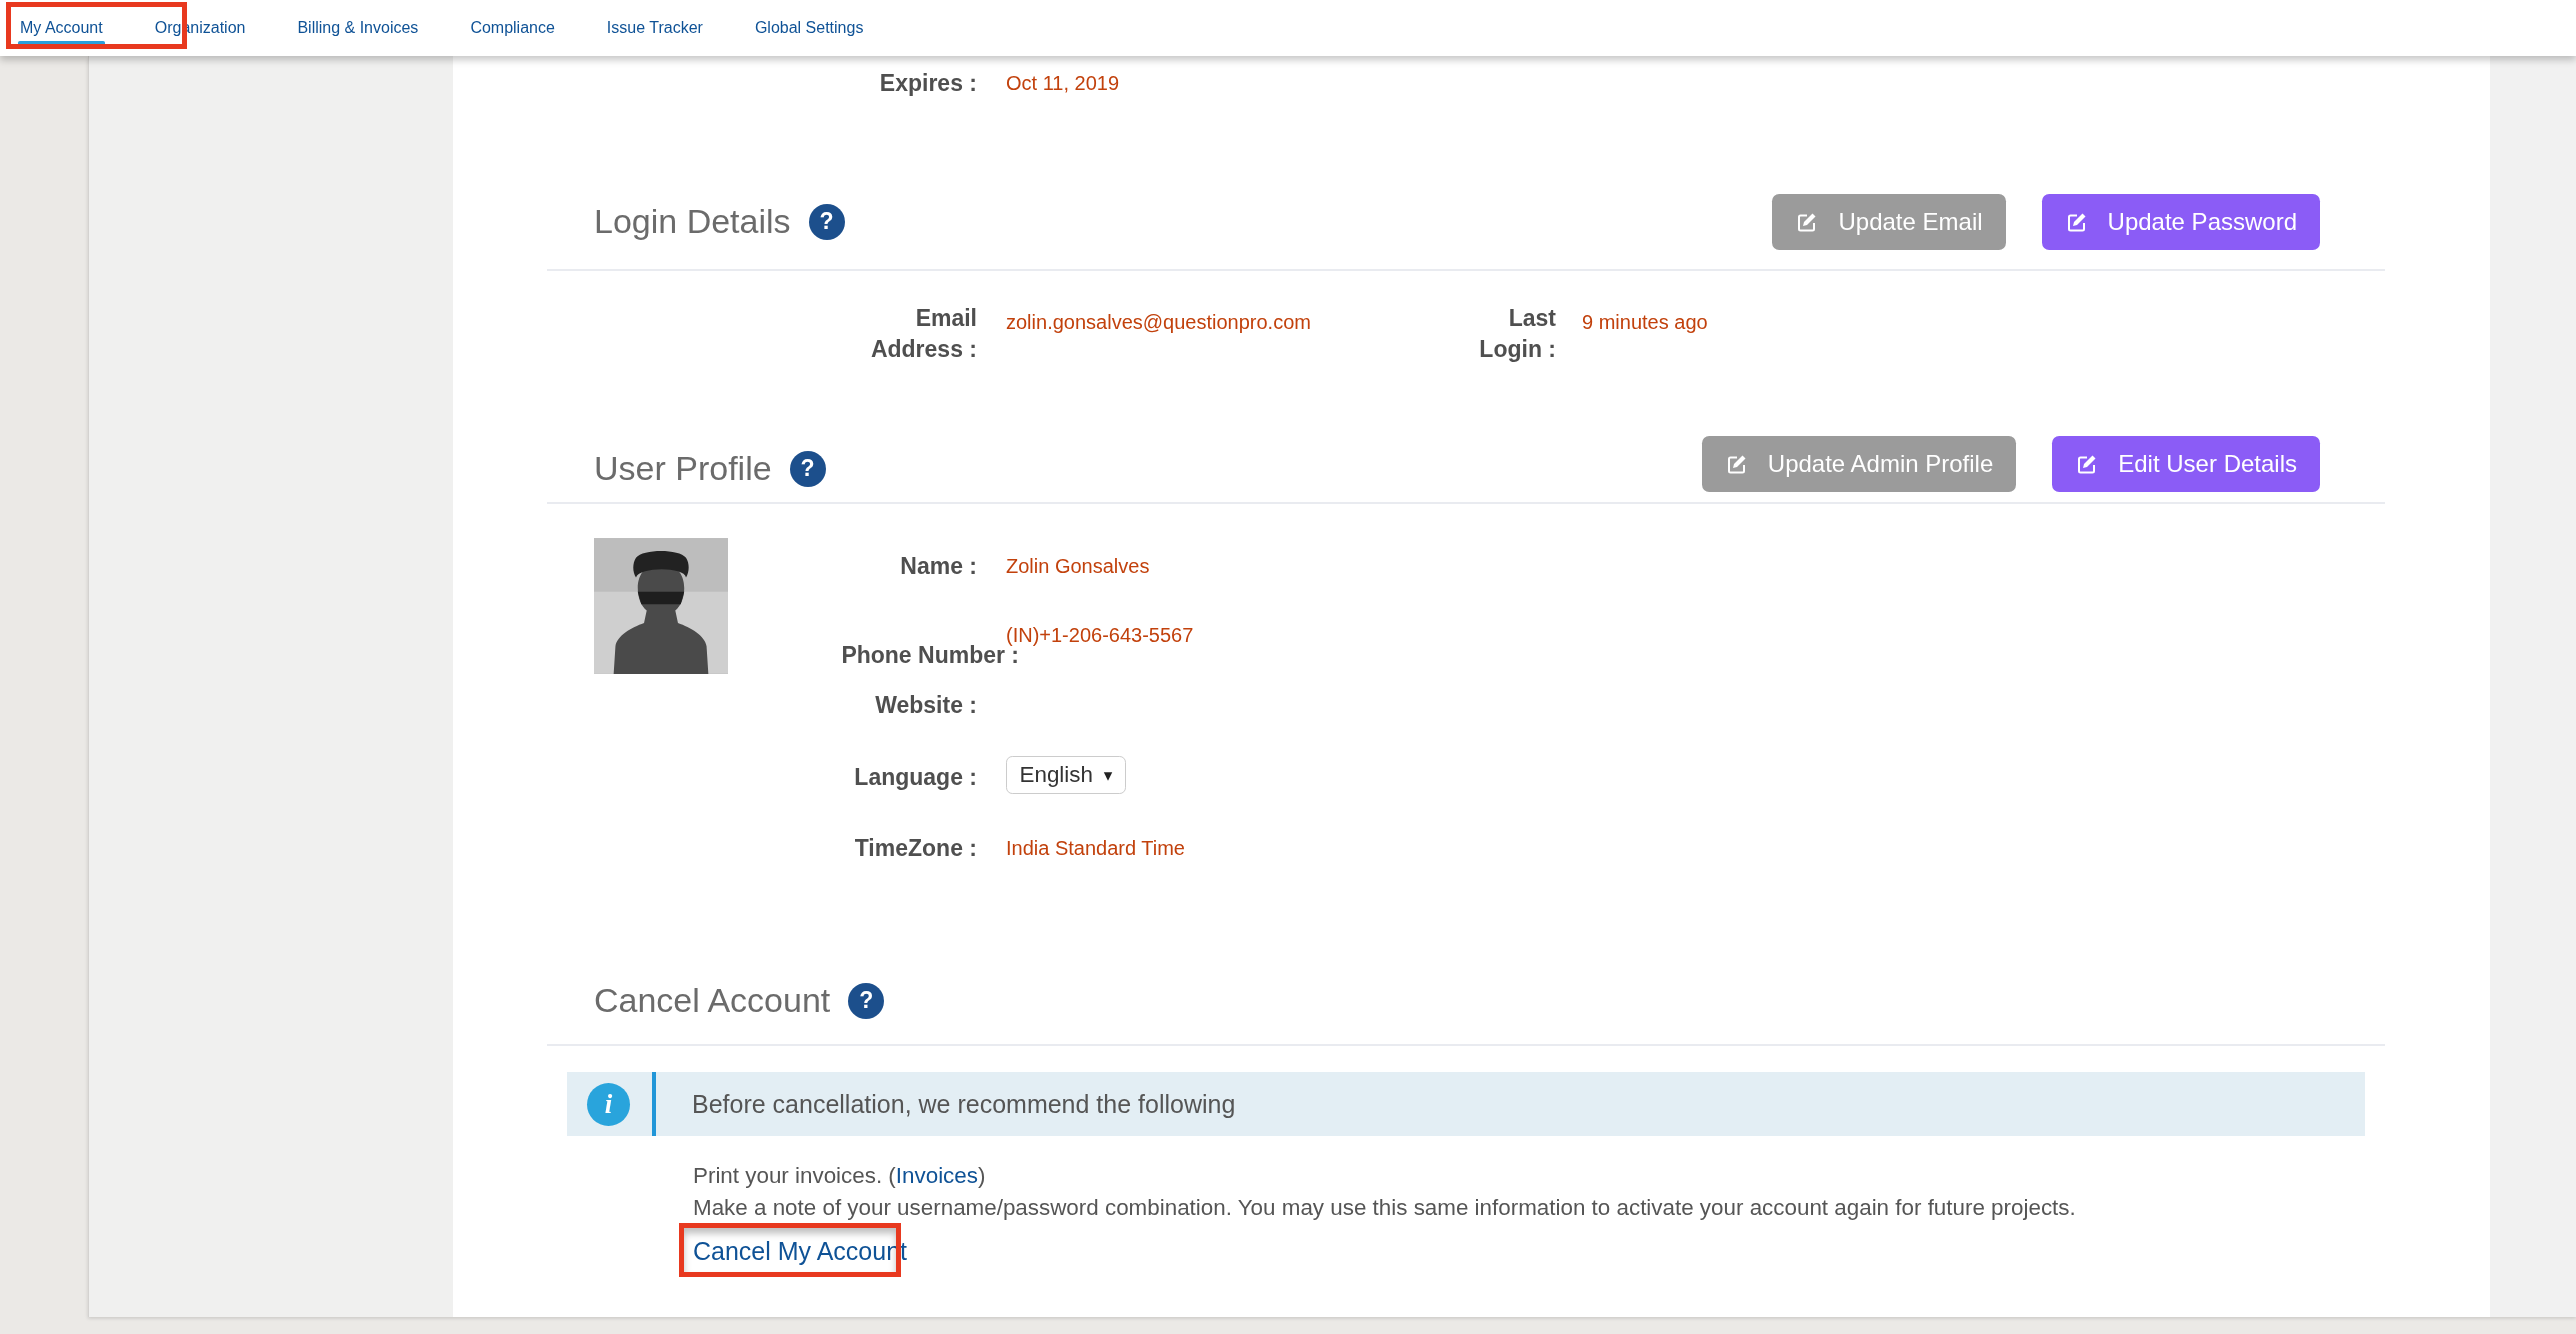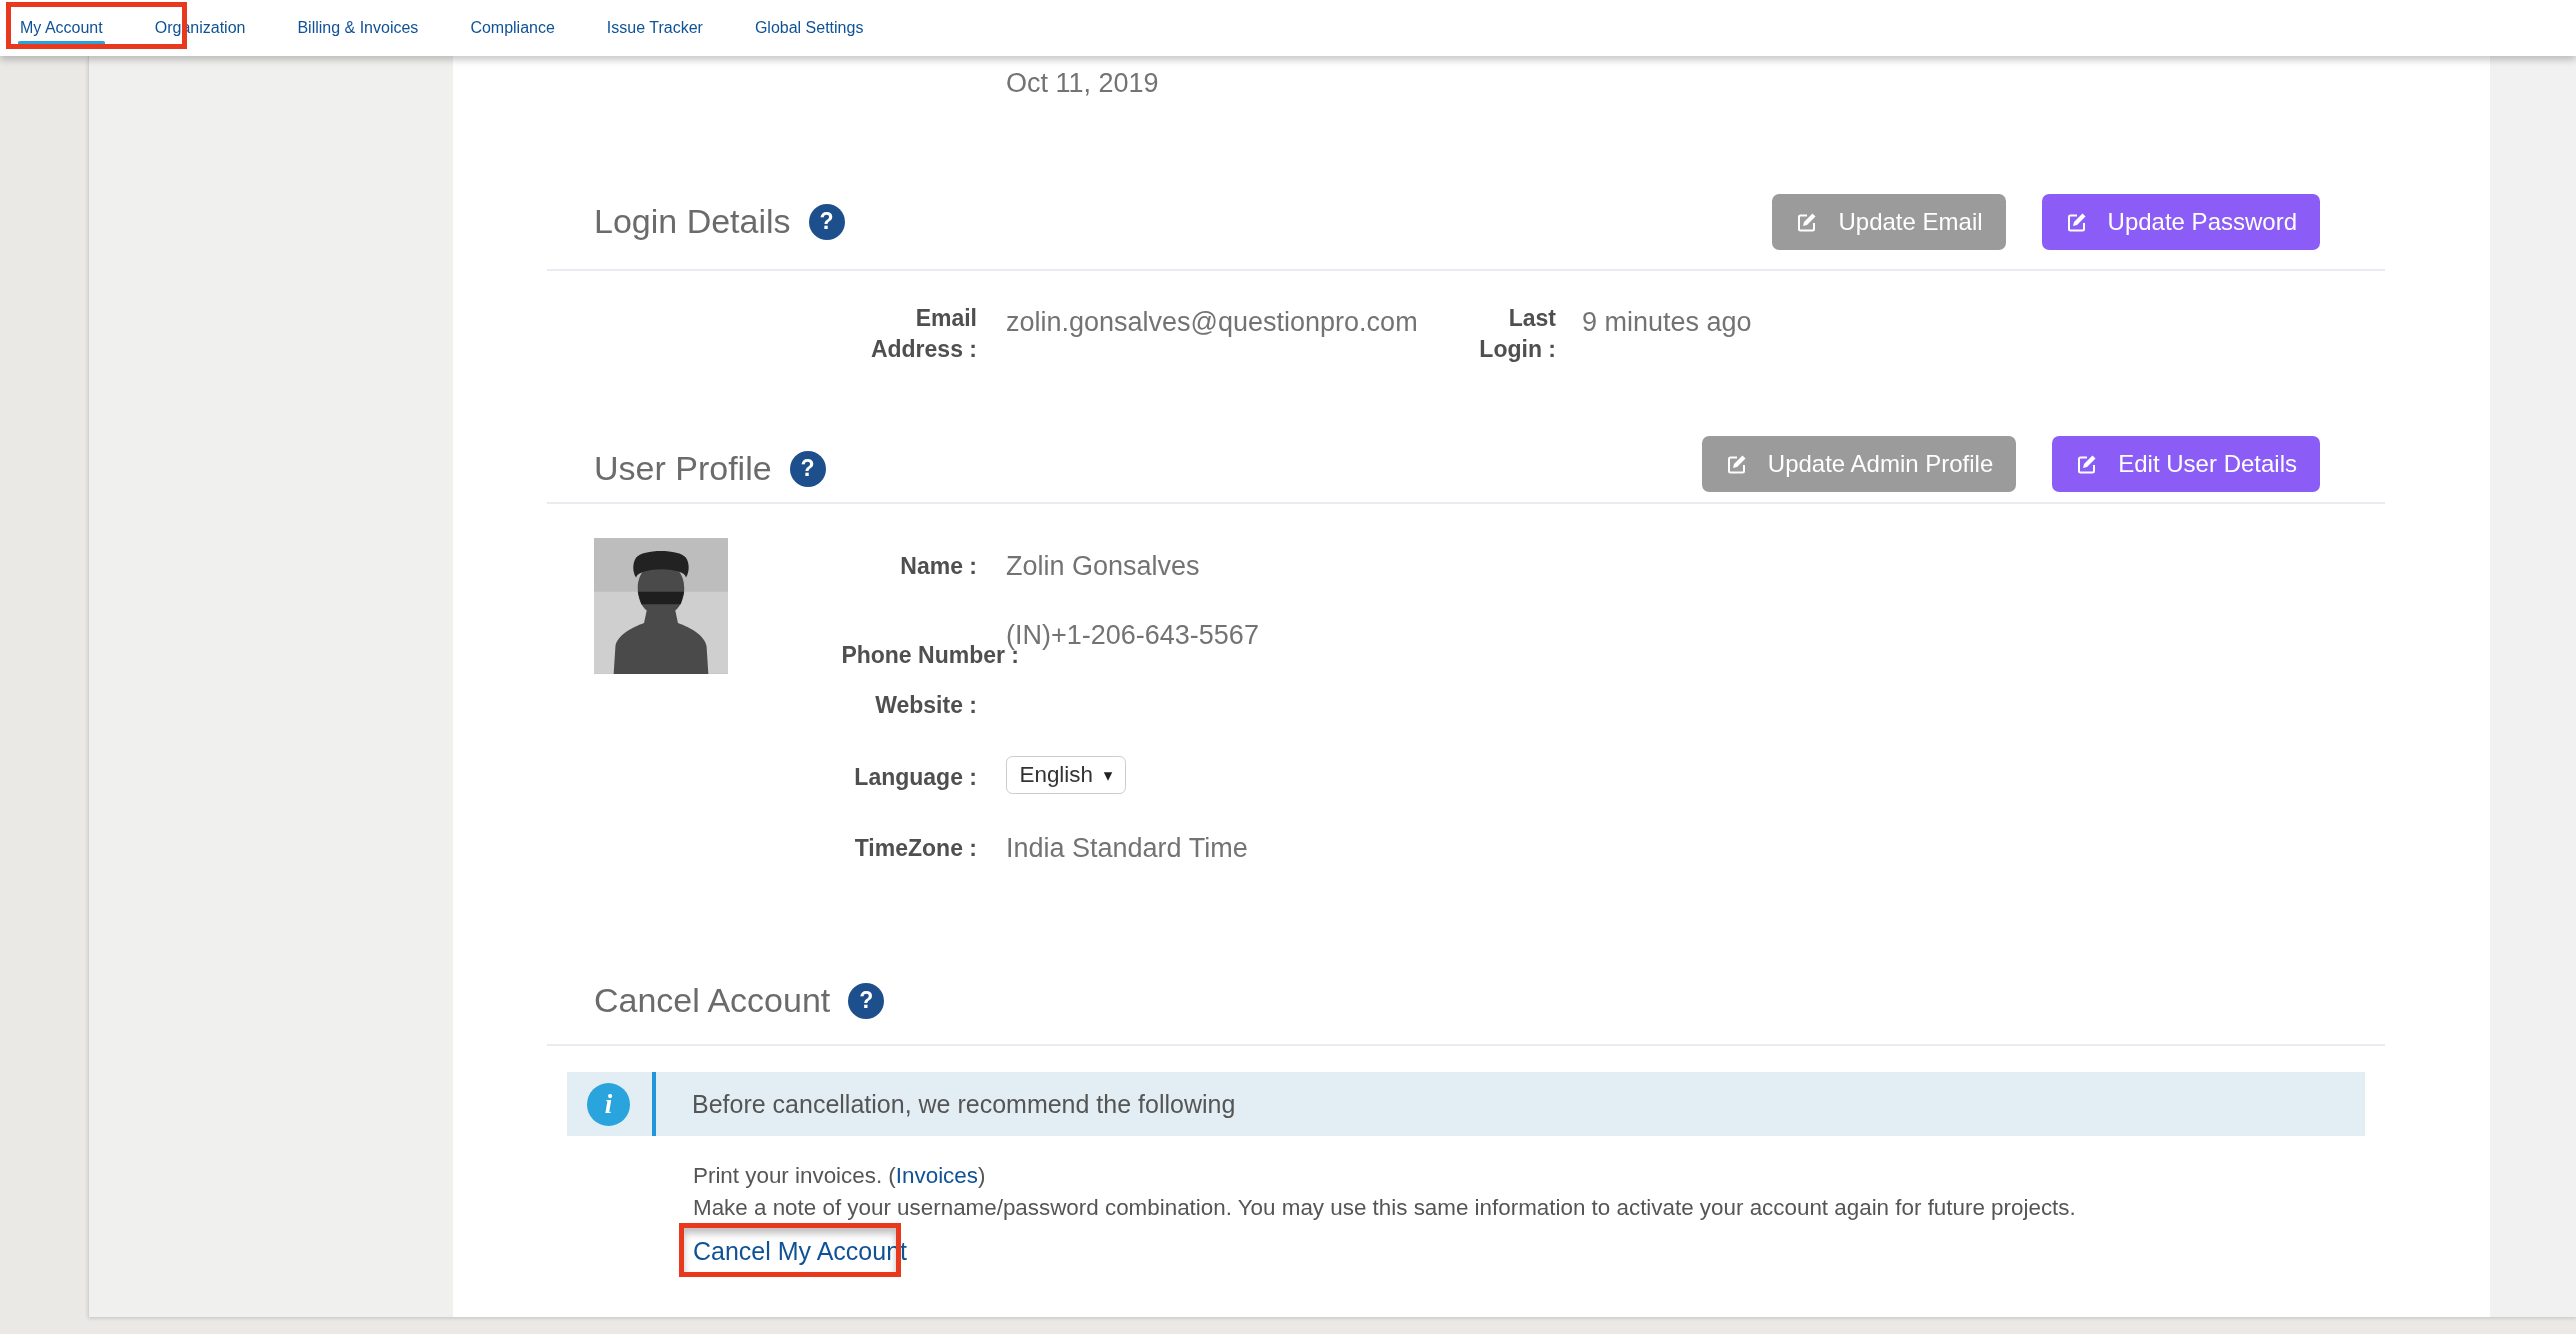--- a/index.html
+++ b/index.html
@@ -14,21 +14,21 @@
   .annotation-box{position:absolute;border:5.4px solid #e8391f;box-sizing:border-box;
     z-index:30;pointer-events:none;}
   .annotation-nav{left:6.3px;top:1.8px;width:181px;height:47px;}
   .card{position:absolute;left:88px;top:56px;width:2488px;height:1261px;display:flex;
     border-left:1.8px solid #d4d2d0;box-sizing:border-box;box-shadow:0 1.8px 3.6px rgba(0,0,0,0.15);}
   .panel-left{width:364px;background:#f0f0ef;}
   .panel-right{width:86px;background:#f1f1f1;}
   .main{flex:1;background:#ffffff;position:relative;overflow:hidden;}
   .frow-label{position:absolute;width:524px;text-align:right;font-weight:bold;
     color:#4f4f4f;font-size:23px;line-height:31px;white-space:pre-line;}
-  .frow-value{position:absolute;left:553px;color:#737373;font-size:27px;line-height:31px;}
+  .frow-value{position:absolute;left:553px;color:#c2410c;font-size:20px;line-height:31px;}
   .section-title{position:absolute;left:141px;color:#6b6b6b;font-size:34px;
     font-weight:300;display:flex;align-items:center;gap:18px;}
   .help-icon{width:36px;height:36px;border-radius:50%;background:#1c4f8c;color:#ffffff;
     font-size:23px;font-weight:bold;display:inline-flex;align-items:center;
     justify-content:center;cursor:pointer;flex:0 0 auto;}
   .hr{position:absolute;left:94px;right:105px;height:1.8px;background:#e9ebf0;}
   .btn-group{position:absolute;right:170px;display:flex;gap:36px;}
   .btn{height:56px;border:none;border-radius:7.2px;color:#ffffff;font-size:24px;
     font-family:"Liberation Sans", sans-serif;display:inline-flex;align-items:center;
     gap:19px;padding:0 23px;cursor:pointer;white-space:nowrap;}
@@ -78,20 +78,21 @@
     <span>Global Settings</span>
   </div>
   <div class="annotation-box annotation-nav"></div>
 </div>
 
 <div class="card">
   <div class="panel-left"></div>
 
   <div class="main">
 
+    <div class="frow-label" style="top:11.6px;">Expires :</div>
     <div class="frow-value" style="top:11.6px;">Oct 11, 2019</div>
 
     <div class="section-title" style="top:146px;">
       <span>Login Details</span>
       <span class="help-icon">?</span>
     </div>
     <div class="btn-group" style="top:138px;">
       <button class="btn btn-gray">
         <svg viewBox="0 0 24 24">
             <path d="M19 13v6a1.5 1.5 0 0 1-1.5 1.5h-12A1.5 1.5 0 0 1 4 19V7a1.5 1.5 0 0 1 1.5-1.5H12" fill="none" stroke="#ffffff" stroke-width="2"></path>

